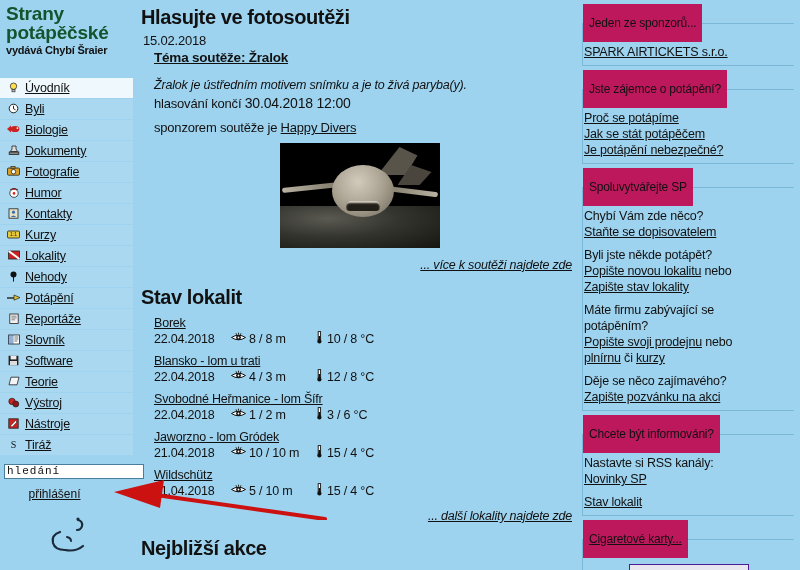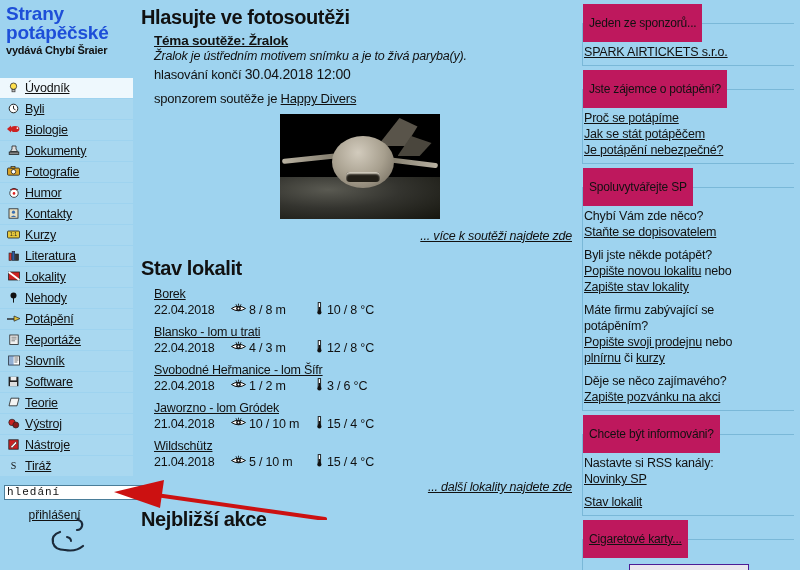--- a/index.html
+++ b/index.html
@@ -14,21 +14,21 @@
 
   
   .page{display:flex;width:800px;height:570px;}
   .col-left{width:133px;flex:0 0 133px;position:relative;}
   .col-main{width:445px;flex:0 0 445px;position:relative;}
   .col-right{width:222px;flex:0 0 222px;position:relative;}
 
   
   .brand{padding:4px 0 0 6px;}
   .brand .b1,.brand .b2{
-    font-weight:bold;font-size:19px;color:#1d4ed8;line-height:19px;
+    font-weight:bold;font-size:19px;color:#14532d;line-height:19px;
     letter-spacing:-.2px;
   }
   .brand .sub{
     font-size:11px;color:#111;font-weight:bold;margin-top:2px;letter-spacing:-.2px;
   }
 
   .menu{margin-top:22px;}
   .mi{
     height:21px;display:flex;align-items:center;
     background:#a9d8f0;border-bottom:1px solid #9ed3ef;
@@ -54,21 +54,21 @@
 
   
   .col-main{padding-left:8px;box-sizing:border-box;}
   h1.sec{
     font-size:20px;font-weight:bold;margin:6px 0 4px 0;
     letter-spacing:-.4px;color:#111;
   }
   .date{font-size:13px;margin:3px 0 2px 2px;letter-spacing:-.2px;}
   .indent{margin-left:13px;}
   .theme{font-weight:bold;font-size:13.5px;text-decoration:underline;letter-spacing:-.2px;}
-  .desc{font-style:italic;font-size:12.5px;margin-top:1px;letter-spacing:-.2px;}
+  .desc{font-style:italic;font-size:12.5px;margin-top:13px;letter-spacing:-.2px;}
   .endline{font-size:13px;margin-top:3px;letter-spacing:-.2px;}
   .endline b{font-weight:normal;font-size:14px;}
   .sponsorline{font-size:13px;margin-top:9px;letter-spacing:-.2px;}
 
   .photo{
     width:160px;height:105px;margin:8px auto 0 auto;
     background:#000;position:relative;overflow:hidden;
     border:0;
   }
   .photo .floor{
@@ -239,30 +239,20 @@
         <span class="ico">
           <svg width="13" height="9" viewBox="0 0 13 9">
               <rect x=".5" y="1" width="12" height="7" rx="1" fill="#e8c93c" stroke="#222" stroke-width=".8"></rect>
               <text x="6.5" y="6.4" font-size="5" text-anchor="middle" fill="#222" font-family="Liberation Sans">1:1</text>
             </svg>
         </span>
         <span class="lbl">Kurzy</span>
       </div>
       <div class="mi">
         <span class="ico">
-          <svg width="12" height="11" viewBox="0 0 12 11">
-              <rect x="1" y="3" width="2.6" height="7.4" fill="#cc3333" stroke="#222" stroke-width=".6"></rect>
-              <rect x="4.1" y="1.4" width="2.6" height="9" fill="#2a59a8" stroke="#222" stroke-width=".6"></rect>
-              <rect x="7.2" y="4" width="3.4" height="6.4" fill="#333" stroke="#222" stroke-width=".6"></rect>
-            </svg>
-        </span>
-        <span class="lbl">Literatura</span>
-      </div>
-      <div class="mi">
-        <span class="ico">
           <svg width="12" height="10" viewBox="0 0 12 10">
               <rect x=".6" y="1" width="10.8" height="8" fill="#cc2222" stroke="#222" stroke-width=".8"></rect>
               <path d="M.6 1 L11.4 9" stroke="#fff" stroke-width="2"></path>
             </svg>
         </span>
         <span class="lbl">Lokality</span>
       </div>
       <div class="mi">
         <span class="ico">
           <svg width="9" height="11" viewBox="0 0 9 11">
@@ -361,20 +351,21 @@
         <path d="M26 16 q-9 3 -7 11 q2 7 12 7" fill="none" stroke="#1b2a3a" stroke-width="2.2" stroke-linecap="round"></path>
         <path d="M31 34 q11 2 18 -4" fill="none" stroke="#1b2a3a" stroke-width="2.2" stroke-linecap="round"></path>
         <path d="M33 21 q4 1 4 4" fill="none" stroke="#1b2a3a" stroke-width="2" stroke-linecap="round"></path>
       </svg>
     </div>
   </div>
 
   <div class="col-main">
 
     <h1 class="sec">Hlasujte ve fotosoutěži</h1>
+    <div class="date">15.02.2018</div>
 
     <div class="indent">
       <a href="#" class="theme">Téma soutěže: Žralok</a>
       <div class="desc">Žralok je ústředním motivem snímku a je to živá paryba(y).</div>
       <div class="endline">
         <span>hlasování končí</span>
         <b>30.04.2018 12:00</b>
       </div>
       <div class="sponsorline">
         <span>sponzorem soutěže je</span>

